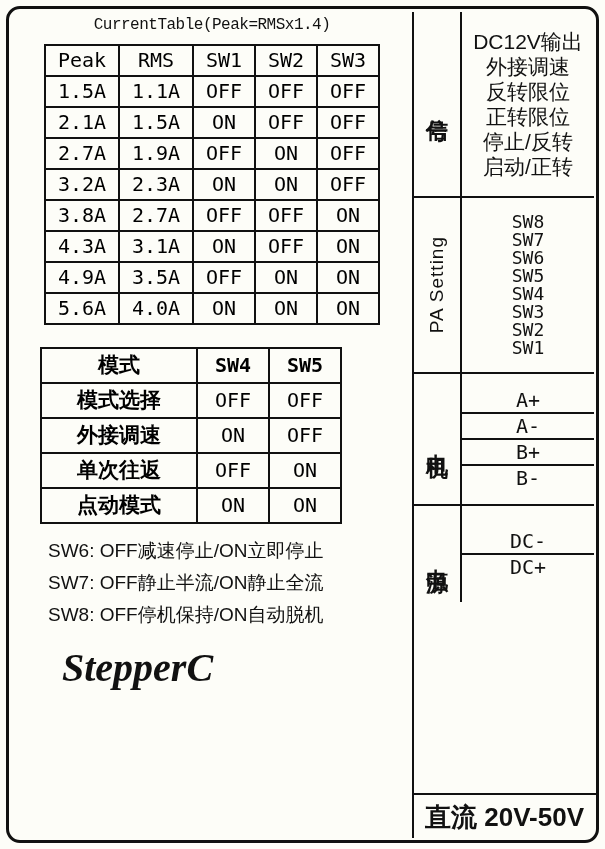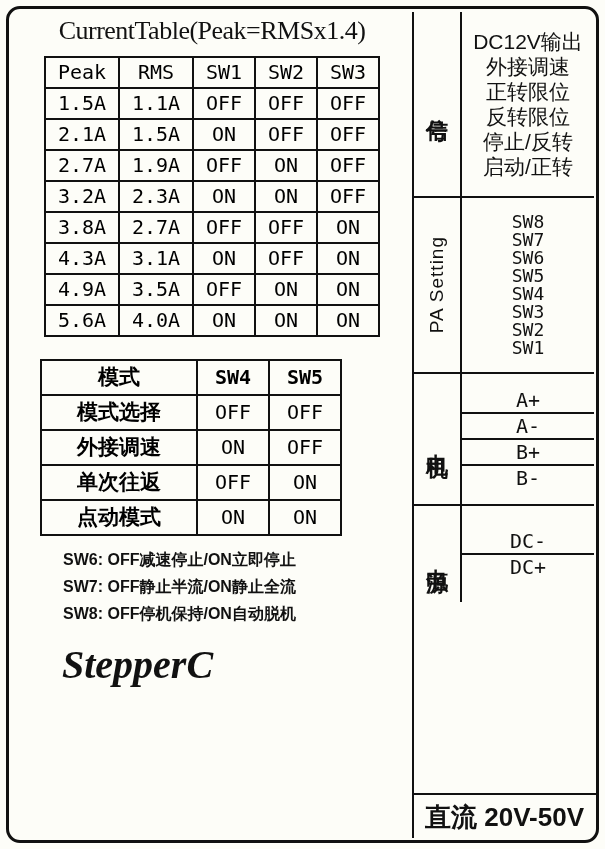--- a/index.html
+++ b/index.html
@@ -38,22 +38,22 @@
   .title {
     text-align: center;
     font-family: "Liberation Serif", serif;
     font-size: 30px;
     font-weight: 700;
     letter-spacing: 1px;
     margin-top: 8px;
   }
   .subtitle {
     text-align: center;
-    font-family: Liberation Serif, serif;
-    font-size: 26px;
+    font-family: Liberation Mono, monospace;
+    font-size: 16px;
     margin-top: 4px;
     letter-spacing: -0.5px;
   }
 
   table.grid {
     border-collapse: collapse;
     font-family: "DejaVu Sans Mono", monospace;
   }
   table.grid td, table.grid th {
     border: 2px solid #111111;
@@ -87,24 +87,24 @@
   }
   .mode-table .m-name { width: 146px; font-family: "Liberation Sans", sans-serif; font-weight: 700; font-size: 21px;}
   .mode-table .m-sw   { width: 62px; }
   .mode-table .m-head { font-weight: 700; }
 
   .notes {
     margin-top: 14px;
     padding-left: 34px;
   }
   .note-line {
-    font-size: 16px;
-    font-weight: 700;
-    font-family: "Liberation Sans", sans-serif;
-    margin: 6px 15px;
+    font-size: 19px;
+    font-weight: 400;
+    font-family: "Liberation Sans", sans-serif;
+    margin: 6px 0;
     letter-spacing: 0px;
   }
   .brand {
     margin-top: 16px;
     padding-left: 48px;
     font-family: "Liberation Serif", serif;
     font-style: italic;
     font-size: 40px;
     font-weight: 700;
   }
@@ -321,22 +321,22 @@
 
   <div class="right-col">
 
     <div class="rgroup g-signal1">
       <div class="rlabel">
         <span>信号</span>
       </div>
       <div class="ritems">
         <div class="ritem">DC12V输出</div>
         <div class="ritem">外接调速</div>
+        <div class="ritem">反转限位</div>
         <div class="ritem">正转限位</div>
-        <div class="ritem">反转限位</div>
         <div class="ritem">停止/反转</div>
         <div class="ritem">启动/正转</div>
       </div>
     </div>
 
 
     <div class="rgroup g-pa">
       <div class="rlabel">
         <span class="latin">PA Setting</span>
       </div>

